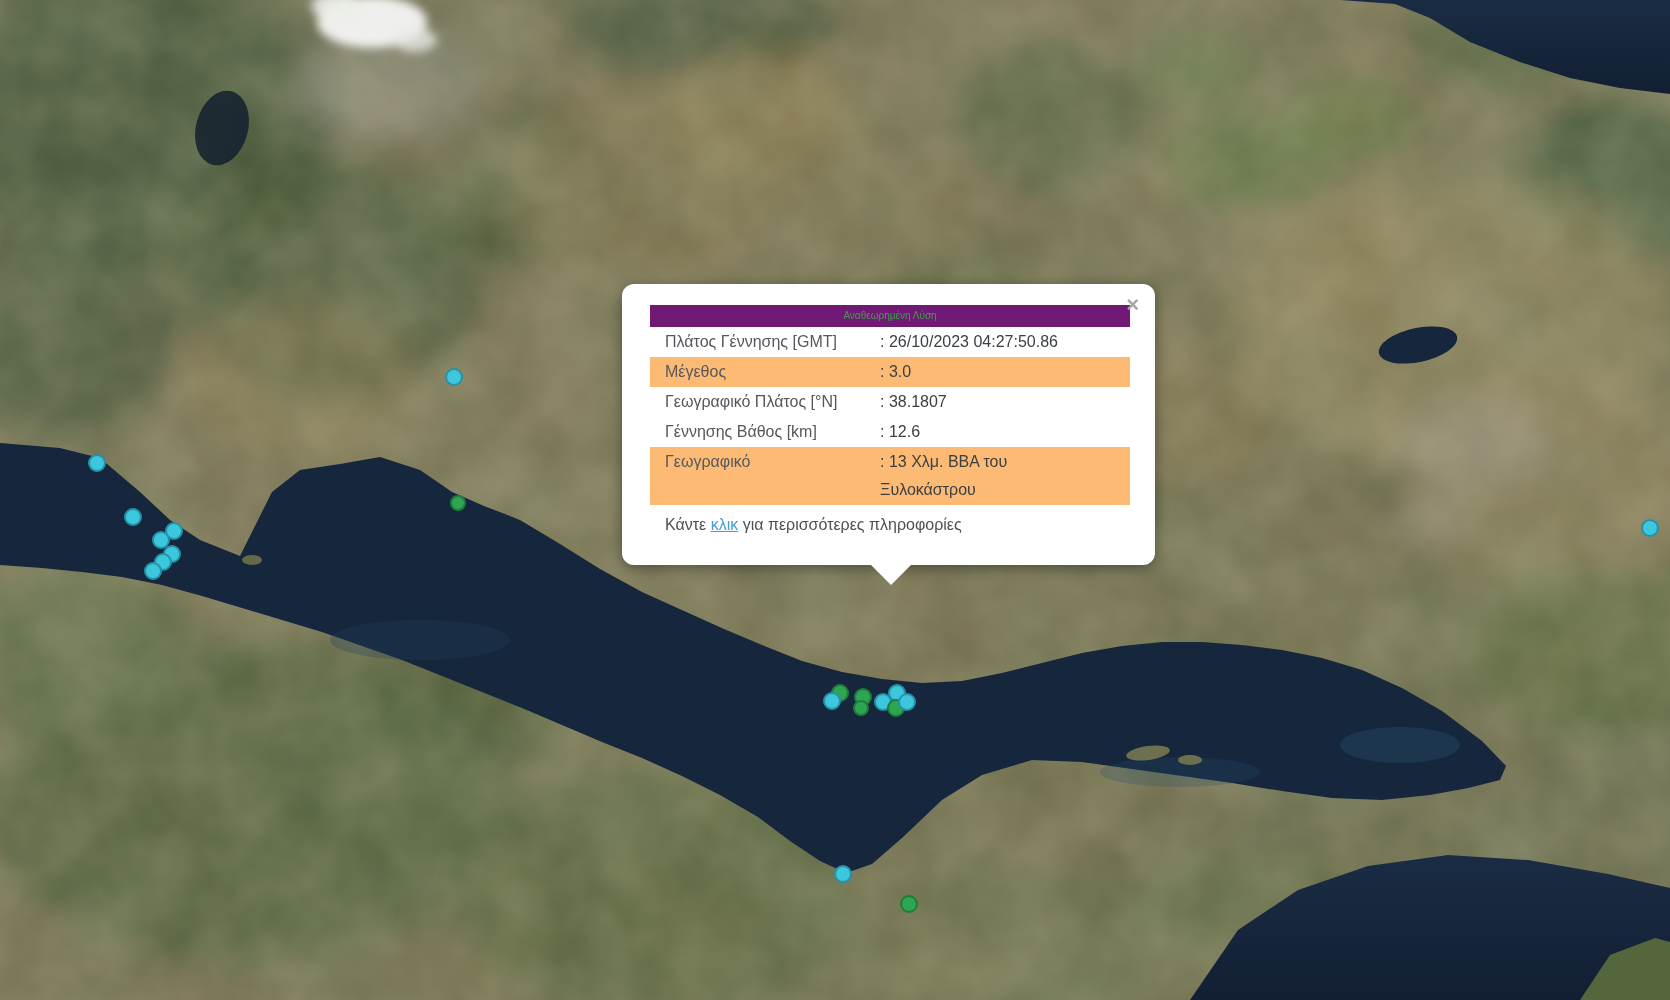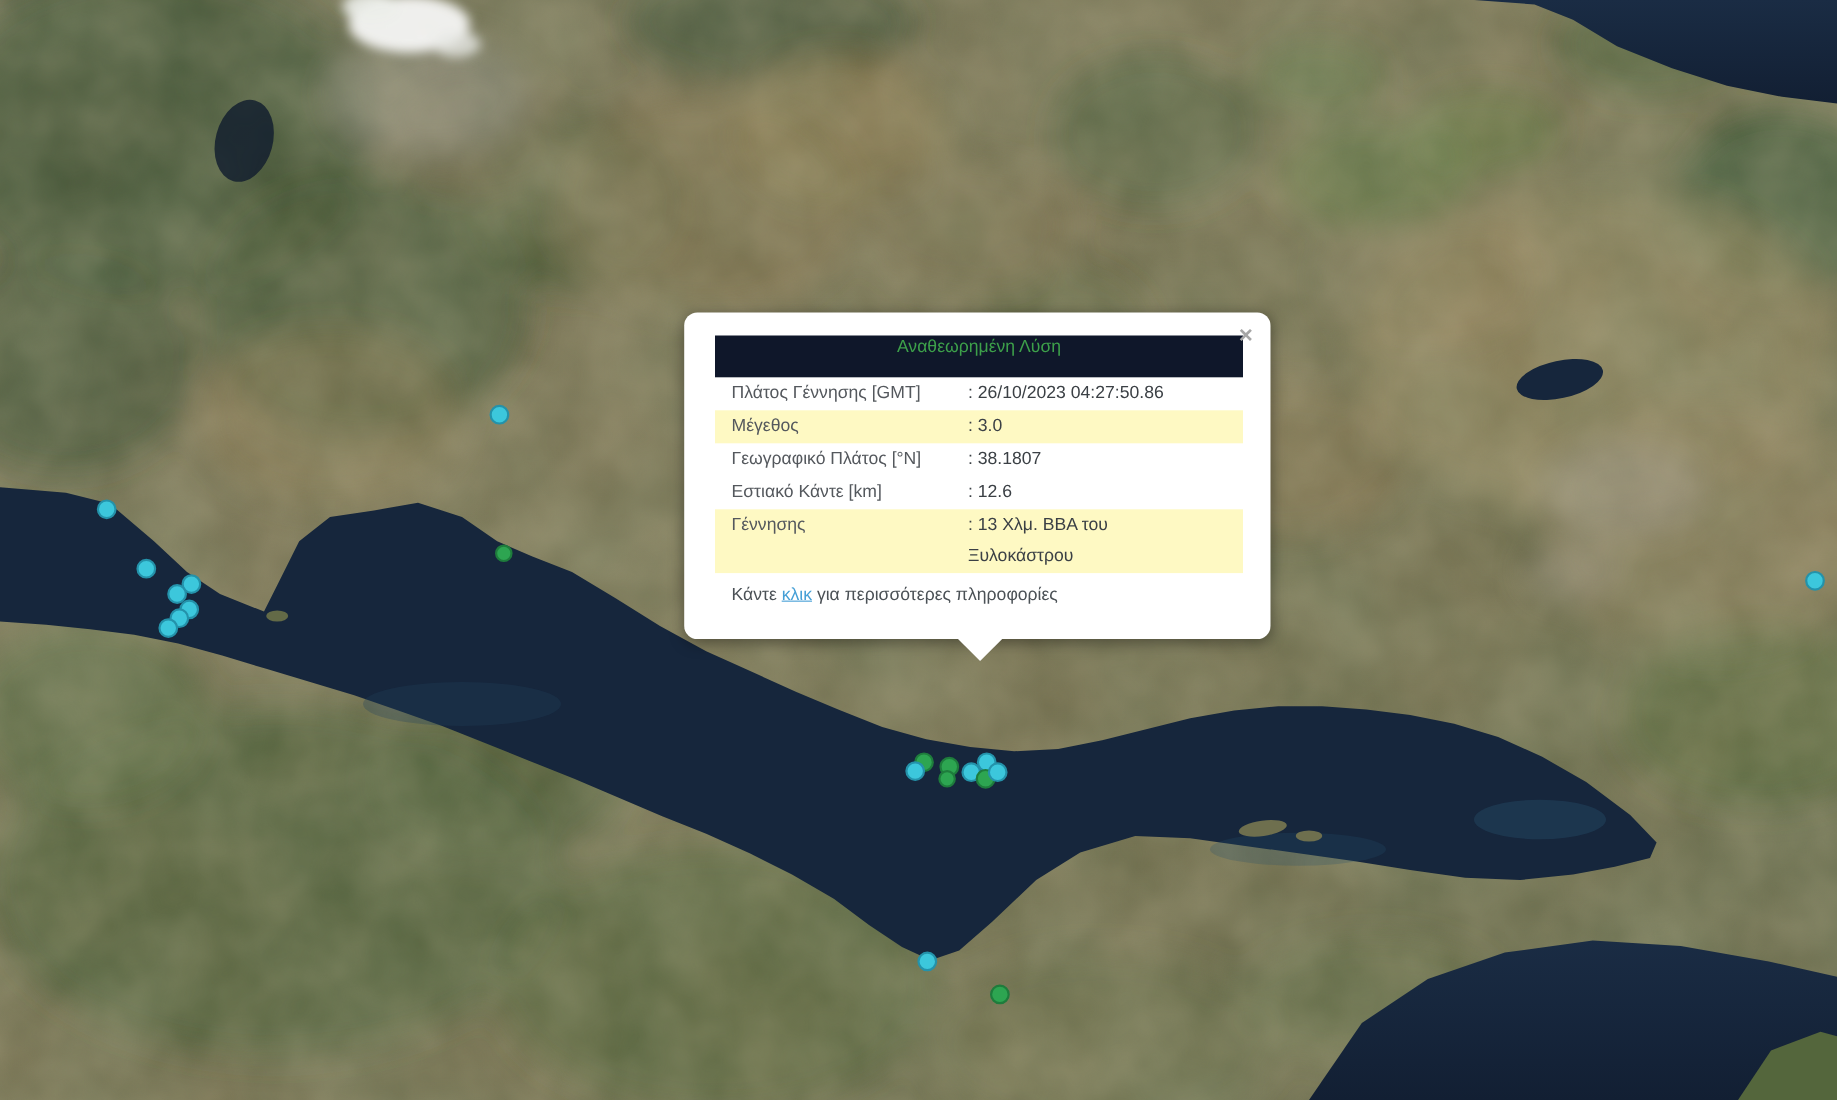--- a/index.html
+++ b/index.html
@@ -13,25 +13,25 @@
 
   
   .popup{
     position:absolute;left:622px;top:284px;width:533px;
     background:#ffffff;border-radius:12px;
     box-shadow:0 3px 14px rgba(0,0,0,.4);
     padding:21px 25px 26px 28px;box-sizing:border-box;
     font-size:16px;color:#3b4045;z-index:10;
   }
   .popup-title{
-    background:#0f172a;height:38px;line-height:22px;
-    text-align:center;color:#3da04a;font-size:16px;
+    background:#701a75;height:22px;line-height:22px;
+    text-align:center;color:#3da04a;font-size:10px;
   }
   .prow{display:flex;line-height:28px;}
-  .prow.shaded{background:#fef9c3;}
+  .prow.shaded{background:#fdba74;}
   .plbl{width:230px;box-sizing:border-box;padding:1px 30px 1px 15px;color:#54585d;}
   .pval{flex:1;box-sizing:border-box;padding:1px 35px 1px 0;color:#3b4045;}
   .popup-footer{margin-top:6px;line-height:28px;color:#4b5156;padding-left:15px;}
   .link{color:#459fd6;text-decoration:none;cursor:pointer;}
   .popup-close{
     position:absolute;top:10px;right:16px;border:none;background:none;
     color:#a6a6a6;font-size:22px;font-weight:bold;line-height:1;padding:0;
     cursor:pointer;font-family:inherit;
   }
   .popup-tail{
@@ -172,25 +172,25 @@
     </div>
     <div class="prow shaded">
       <div class="plbl">Μέγεθος</div>
       <div class="pval">: 3.0</div>
     </div>
     <div class="prow">
       <div class="plbl">Γεωγραφικό Πλάτος [°N]</div>
       <div class="pval">: 38.1807</div>
     </div>
     <div class="prow">
-      <div class="plbl">Εστιακό Κάντε [km]</div>
+      <div class="plbl">Γέννησης Βάθος [km]</div>
       <div class="pval">: 12.6</div>
     </div>
     <div class="prow shaded">
-      <div class="plbl">Γέννησης</div>
+      <div class="plbl">Γεωγραφικό</div>
       <div class="pval">: 13 Χλμ. ΒΒΑ του Ξυλοκάστρου</div>
     </div>
 
     <div class="popup-footer"><span>Κάντε </span><a class="link" style="color: rgb(69, 159, 214); text-decoration: underline;">κλικ</a><span> για περισσότερες πληροφορίες</span></div>
 
     <div class="popup-tail"></div>
   </div>
 </div>
 
 </body></html>

